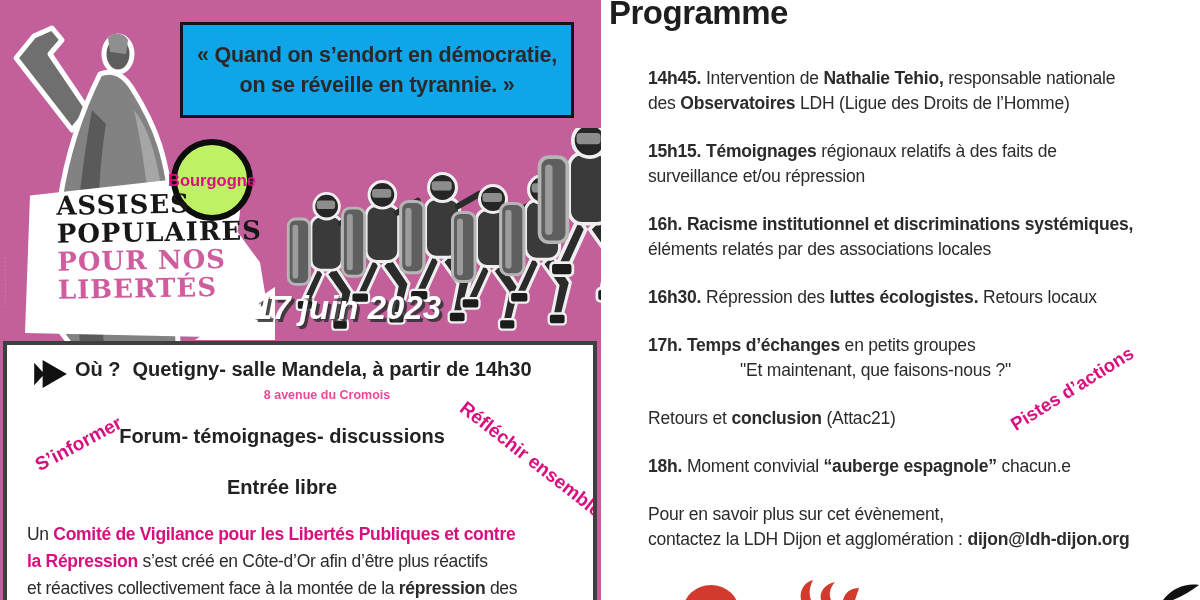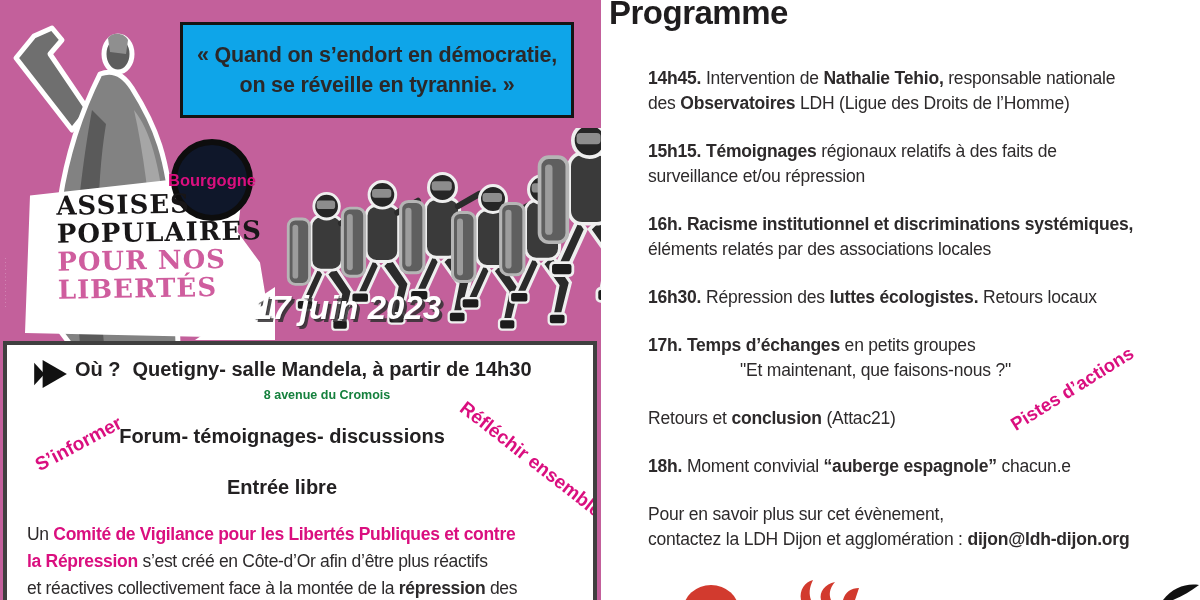--- a/index.html
+++ b/index.html
@@ -12,21 +12,21 @@
   
   .poster{position:absolute;left:0;top:0;width:601px;height:600px;background:var(--pink-bg);overflow:hidden;}
   .statue-svg{position:absolute;left:0;top:14px;width:202px;height:332px;}
   .photo-credit{position:absolute;left:3px;top:258px;writing-mode:vertical-rl;
     font-size:5px;letter-spacing:2px;color:#ecd3e2;opacity:.9;}
   .quote-box{position:absolute;left:180px;top:22px;width:394px;height:96px;box-sizing:border-box;
     background:#0ea5e9;border:3px solid #141414;display:flex;flex-direction:column;
     justify-content:center;align-items:center;text-align:center;
     font-weight:bold;font-size:21.5px;line-height:30px;color:#2b2829;letter-spacing:-0.2px;}
   .region-badge{position:absolute;left:171px;top:139px;width:82px;height:82px;box-sizing:border-box;
-    background:#0f172a;border:6px solid #0d0d0d;border-radius:50%;
+    background:#bef264;border:6px solid #0d0d0d;border-radius:50%;
     display:flex;align-items:center;justify-content:center;
     color:var(--magenta);font-weight:bold;font-size:16.5px;}
   .title-plate{position:absolute;left:25px;top:168px;width:250px;height:172px;background:#fff;
     clip-path:polygon(2% 16%,88% 2%,85% 37%,94% 55%,99% 99%,0 96%);}
   .title-wedge{position:absolute;left:195px;top:287px;width:80px;height:53px;background:#fff;
     clip-path:polygon(100% 0,100% 100%,0 100%);}
   .poster-title{position:absolute;left:57px;top:190px;transform:rotate(-1deg);
     font-family:"DejaVu Serif",serif;font-weight:900;font-size:26px;line-height:28px;
     letter-spacing:1px;color:#181617;}
   .poster-title .t-pink{color:var(--title-pink);}
@@ -34,21 +34,21 @@
   .event-date{position:absolute;left:225px;top:289px;width:245px;text-align:center;
     font-style:italic;font-weight:900;font-size:33px;color:#ffffff;
     text-shadow:3px 3px 0 rgba(50,48,50,.85),1px 1px 1px rgba(40,40,40,.6);}
   
   .info-box{position:absolute;left:3px;top:341px;width:594px;height:262px;box-sizing:border-box;
     background:#fff;border:4px solid #3f3f3f;border-bottom:none;overflow:hidden;}
   .where-row{position:absolute;left:68px;top:13px;display:flex;gap:12px;white-space:nowrap;
     font-weight:bold;font-size:20px;color:#232122;}
   .arrow-icon{position:absolute;left:26px;top:15px;width:36px;height:28px;}
   .address{position:absolute;left:120px;top:43px;width:400px;text-align:center;
-    font-weight:bold;font-size:12.5px;color:#15803d;}
+    font-weight:bold;font-size:12.5px;color:#ec4899;}
   .tag{position:absolute;color:var(--magenta);font-weight:bold;font-size:19px;white-space:nowrap;}
   .tag-left{left:24px;top:88px;transform:rotate(-28deg);}
   .tag-right{left:462px;top:52px;transform:rotate(38deg);transform-origin:0 0;}
   .center-line{position:absolute;left:40px;width:470px;text-align:center;
     font-weight:bold;font-size:20px;color:#232122;white-space:nowrap;}
   .forum-line{top:80px;} .entry-line{top:131px;}
   .committee{position:absolute;left:20px;top:176px;font-size:17.5px;line-height:27px;
     letter-spacing:-0.3px;color:#2d2a2b;}
   .committee .line{white-space:nowrap;}
   

